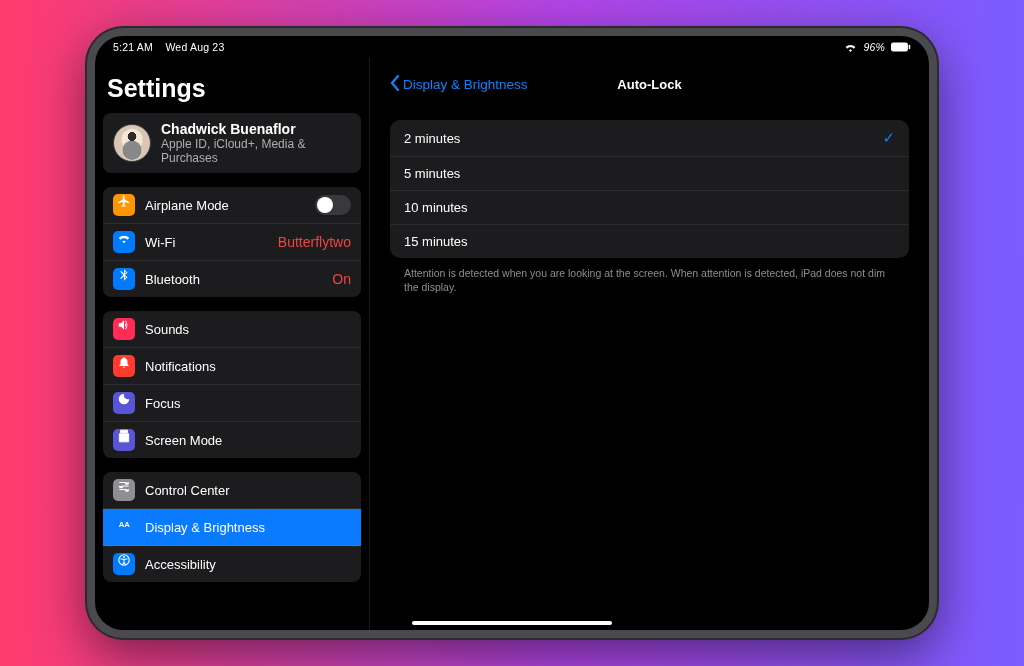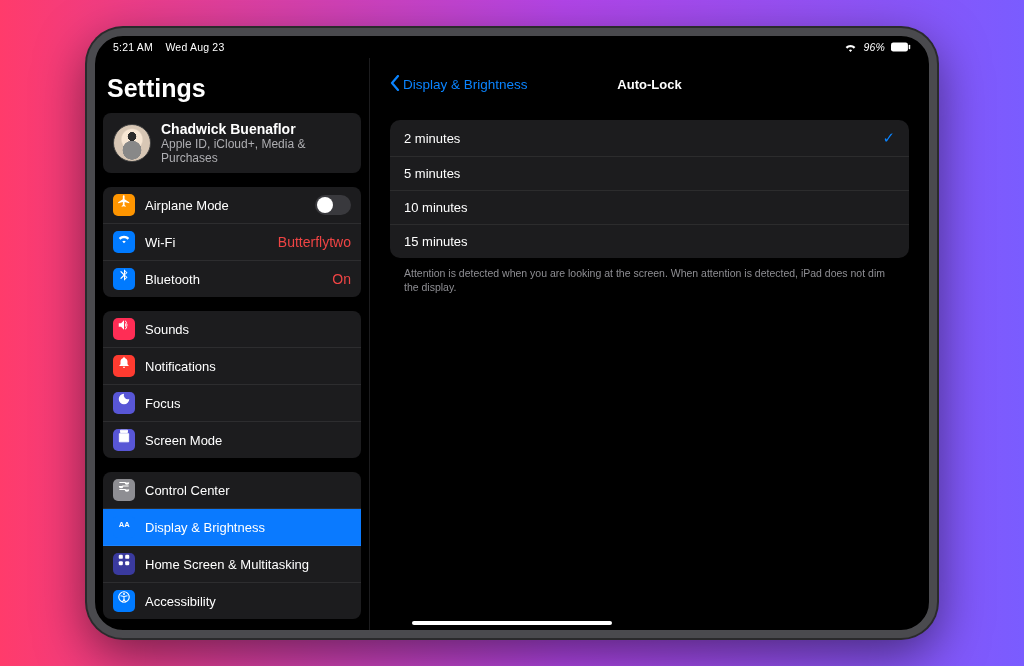--- a/index.html
+++ b/index.html
@@ -207,31 +207,20 @@
         </div>
         <div class="row sel">
           <div class="icon" style="background:#0a7aff">
             <svg viewBox="0 0 24 24">
                 <text x="3" y="18" font-size="13" font-weight="700" fill="#fff">AA</text>
               </svg>
           </div>
           <span class="label">Display &amp; Brightness</span>
         </div>
         <div class="row">
-          <div class="icon" style="background:#3a3a9e">
-            <svg viewBox="0 0 24 24">
-                <rect x="3" y="3" width="7" height="7" rx="2" fill="#fff"></rect>
-                <rect x="14" y="3" width="7" height="7" rx="2" fill="#fff"></rect>
-                <rect x="3" y="14" width="7" height="7" rx="2" fill="#fff"></rect>
-                <rect x="14" y="14" width="7" height="7" rx="2" fill="#fff"></rect>
-              </svg>
-          </div>
-          <span class="label">Home Screen &amp; Multitasking</span>
-        </div>
-        <div class="row">
           <div class="icon" style="background:#007aff">
             <svg viewBox="0 0 24 24">
                 <circle cx="12" cy="12" r="9" fill="none" stroke="#fff" stroke-width="2"></circle>
                 <circle cx="12" cy="7" r="1.7" fill="#fff"></circle>
                 <path d="M6 10l6 1 6-1M12 11v5l-3 5M12 16l3 5" stroke="#fff" stroke-width="1.8" fill="none"></path>
               </svg>
           </div>
           <span class="label">Accessibility</span>
         </div>
       </div>

